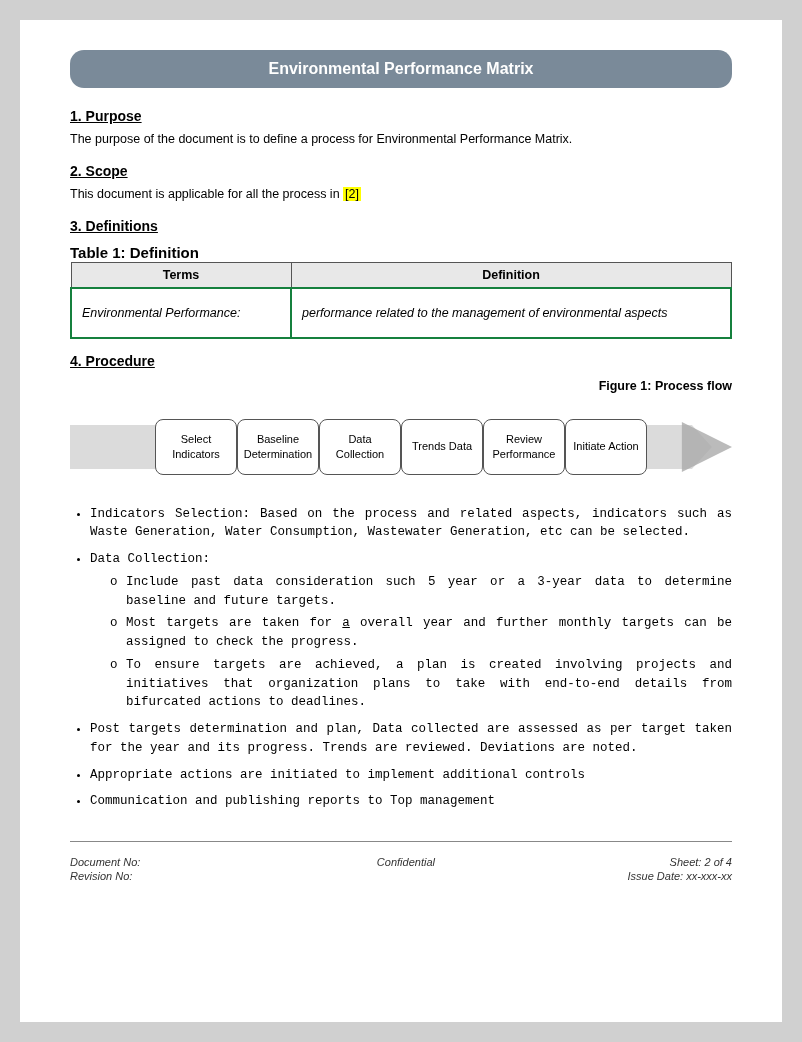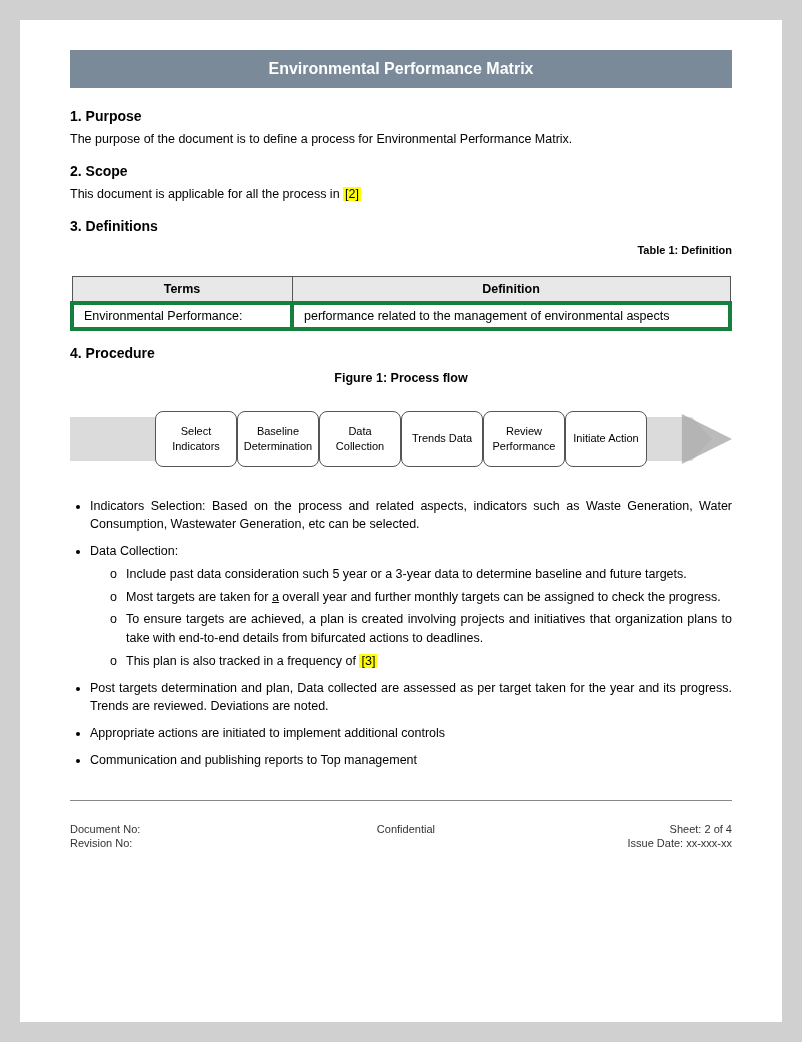--- a/index.html
+++ b/index.html
@@ -21,67 +21,70 @@
       position: relative;
     }
     .header-bar {
       background: #7a8a99;
       color: #ffffff;
       text-align: center;
       font-size: 16px;
       font-weight: bold;
       padding: 10px 20px;
       margin-bottom: 20px;
+      border-radius: 14px;
     }
     .section-title {
       font-weight: bold;
       font-size: 14px;
       margin-bottom: 6px;
       margin-top: 14px;
+      text-decoration: underline;
     }
     .body-text {
       font-size: 12.5px;
       line-height: 1.5;
       margin-bottom: 6px;
       text-align: justify;
     }
     .highlight {
       background-color: #ffff00;
       padding: 0 2px;
     }
     .table-caption {
-      text-align: right;
-      font-weight: bold;
-      font-size: 11px;
-      margin-bottom: 20px;
+      text-align: left;
+      font-weight: bold;
+      font-size: 15px;
+      margin-bottom: 1px;
       margin-top: 10px;
     }
     .def-table {
       width: 100%;
       border-collapse: collapse;
       font-size: 12.5px;
       margin-bottom: 6px;
     }
     .def-table th {
       border: 1px solid #555;
       background: #e8e8e8;
       font-weight: bold;
       padding: 5px 10px;
       text-align: center;
     }
     .def-table td {
-      border: 4px solid #15803d;
-      padding: 4px 10px;
+      border: 2px solid #15803d;
+      padding: 17px 10px;
       vertical-align: top;
+      font-style: italic;
     }
     .def-table td:first-child {
       width: 220px;
     }
     .figure-caption {
-      text-align: center;
+      text-align: right;
       font-weight: bold;
       font-size: 12.5px;
       margin-bottom: 16px;
       margin-top: 10px;
     }
     .process-flow-container {
       position: relative;
       width: 100%;
       margin-bottom: 20px;
       display: flex;
@@ -117,20 +120,21 @@
     .bullet-list {
       margin-left: 20px;
       margin-bottom: 8px;
     }
     .bullet-list li {
       font-size: 12.5px;
       line-height: 1.5;
       margin-bottom: 8px;
       text-align: justify;
       list-style-type: disc;
+      font-family: Liberation Mono, monospace;
     }
     .sub-list {
       margin-left: 20px;
       margin-top: 4px;
     }
     .sub-list li {
       font-size: 12.5px;
       line-height: 1.5;
       margin-bottom: 4px;
       list-style-type: none;
@@ -140,25 +144,26 @@
     }
     .sub-list li::before {
       content: "o";
       position: absolute;
       left: 0;
       top: 0;
     }
     .footer {
       border-top: 1px solid #888;
       margin-top: 30px;
-      padding-top: 22px;
+      padding-top: 14px;
       display: flex;
       justify-content: space-between;
       font-size: 11px;
       color: #333;
+      font-style: italic;
     }
     .footer-left, .footer-center, .footer-right {
       display: flex;
       flex-direction: column;
       gap: 2px;
     }
     .footer-right {
       text-align: right;
     }
     .footer-center {
@@ -228,21 +233,20 @@
   </div>
 
   <ul class="bullet-list">
     <li>Indicators Selection: Based on the process and related aspects, indicators such as Waste Generation, Water Consumption, Wastewater Generation, etc can be selected.</li>
     <li>
       Data Collection:
       <ul class="sub-list">
         <li>Include past data consideration such 5 year or a 3-year data to determine baseline and future targets.</li>
         <li>Most targets are taken for <u>a</u> overall year and further monthly targets can be assigned to check the progress.</li>
         <li>To ensure targets are achieved, a plan is created involving projects and initiatives that organization plans to take with end-to-end details from bifurcated actions to deadlines.</li>
-        <li>This plan is also tracked in a frequency of <span class="highlight">[3]</span></li>
       </ul>
     </li>
     <li>Post targets determination and plan, Data collected are assessed as per target taken for the year and its progress. Trends are reviewed. Deviations are noted.</li>
     <li>Appropriate actions are initiated to implement additional controls</li>
     <li>Communication and publishing reports to Top management</li>
   </ul>
 
 
   <div class="footer">
     <div class="footer-left">

